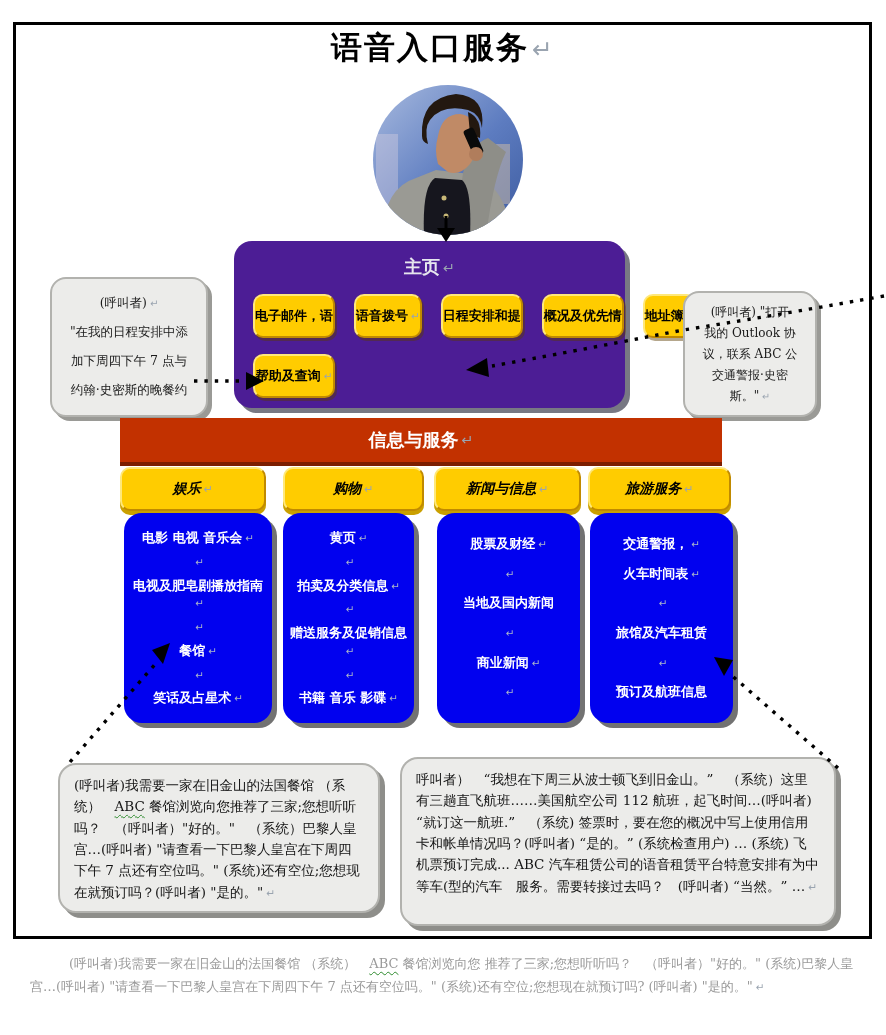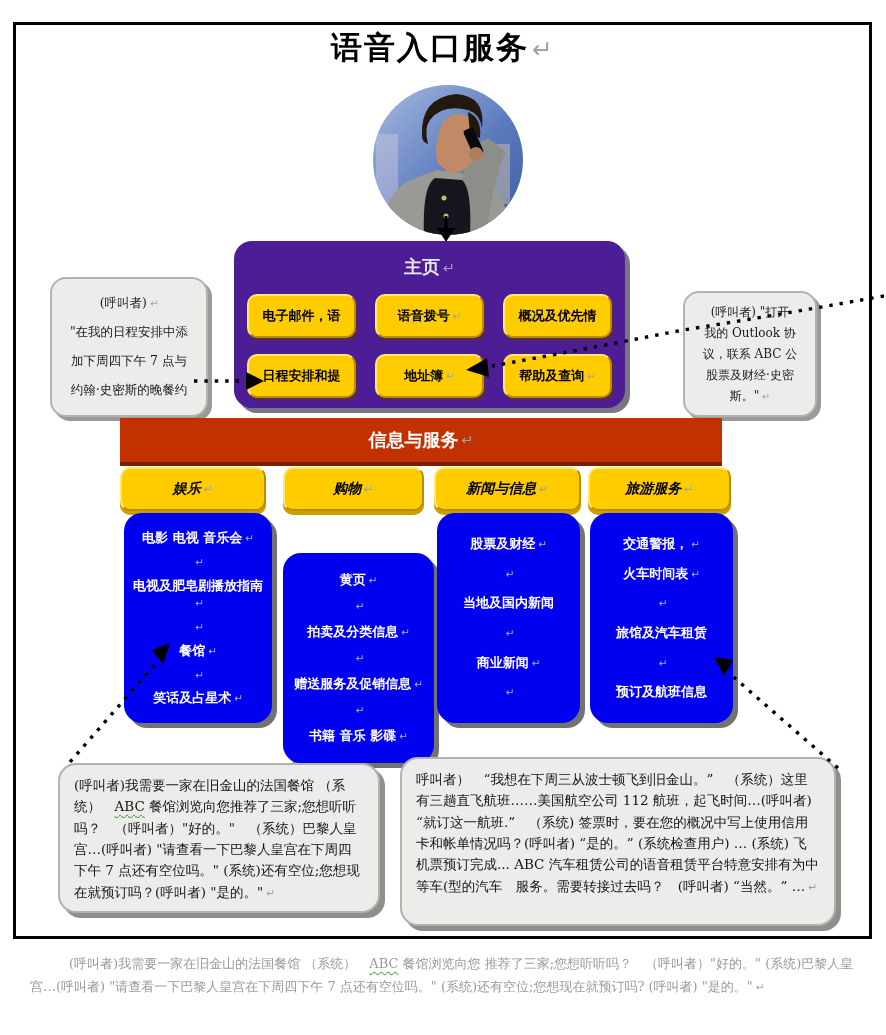--- a/index.html
+++ b/index.html
@@ -11,22 +11,22 @@
   .pilcrow{color:#9aa4b0;font-weight:normal;font-size:0.8em;margin-left:3px;font-family:"DejaVu Sans",sans-serif;}
   
   .photo{position:absolute;left:372px;top:84px;width:152px;height:152px;}
   
   svg.overlay{position:absolute;left:0;top:0;width:886px;height:1035px;pointer-events:none;}
   
   .home-box{position:absolute;left:234px;top:241px;width:391px;height:167px;background:#4c1d95;
             border-radius:18px;box-shadow:5px 5px 0 rgba(10,10,30,.55);}
   .home-title{position:absolute;left:0;top:14px;width:100%;text-align:center;color:#e6e6ee;
               font-size:18px;font-weight:bold;font-family:"DejaVu Sans","Liberation Sans",sans-serif;}
-  .home-grid{position:absolute;left:13px;top:53px;width:365px;display:grid;
-             grid-template-columns:1fr 1fr 1fr;column-gap:19px;row-gap:16px;}
+  .home-grid{position:absolute;left:19px;top:53px;width:365px;display:grid;
+             grid-template-columns:1fr 1fr 1fr 1fr 1fr;column-gap:19px;row-gap:16px;}
   .ybtn{height:40px;background:#ffcc00;border-radius:10px;display:flex;align-items:center;justify-content:center;
         border-top:2px solid #ffe87a;border-left:2px solid #ffe87a;
         border-bottom:2px solid #c08a00;border-right:2px solid #c08a00;
         font-family:"DejaVu Sans","Liberation Sans",sans-serif;font-weight:bold;font-size:13px;color:#000;
         box-shadow:2px 3px 0 rgba(90,60,0,.45);white-space:nowrap;}
   
   .callout{position:absolute;background:#ececea;border:2px solid #b2b2ae;border-radius:16px;
            box-shadow:4px 4px 0 #9a9a96;color:#1a1a1a;text-align:center;
            display:flex;flex-direction:column;justify-content:space-evenly;}
   .callout-left{left:50px;top:277px;width:148px;height:128px;font-size:12.5px;padding:4px 3px;}
@@ -105,24 +105,24 @@
     <div class="home-title"><span>主页</span><span class="pilcrow">↵</span></div>
     <div class="home-grid">
       <div class="ybtn">
           <span>电子邮件，语</span>
         </div>
       <div class="ybtn">
           <span>语音拨号</span>
           <span class="pilcrow">↵</span>
         </div>
       <div class="ybtn">
+          <span>日程安排和提</span>
+        </div>
+      <div class="ybtn">
           <span>概况及优先情</span>
-        </div>
-      <div class="ybtn">
-          <span>日程安排和提</span>
         </div>
       <div class="ybtn">
           <span>地址簿</span>
           <span class="pilcrow">↵</span>
         </div>
       <div class="ybtn">
           <span>帮助及查询</span>
           <span class="pilcrow">↵</span>
         </div>
     </div>
@@ -132,21 +132,21 @@
     <div><span>(呼叫者)</span><span class="pilcrow">↵</span></div>
     <div>"在我的日程安排中添</div>
     <div>加下周四下午 7 点与</div>
     <div>约翰·史密斯的晚餐约</div>
   </div>
 
   <div class="callout callout-right">
     <div>(呼叫者) "打开</div>
     <div>我的 Outlook 协</div>
     <div>议，联系 ABC 公</div>
-    <div>股票及财经·史密</div>
+    <div>交通警报·史密</div>
     <div><span>斯。"</span><span class="pilcrow">↵</span></div>
   </div>
 
   <div class="services-bar">
       <span>信息与服务</span>
       <span class="pilcrow">↵</span>
     </div>
 
   <div class="cat-btn" style="left:120px;width:142px;">
       <span>娱乐</span>
@@ -168,21 +168,21 @@
   <div class="svc-box" style="left:124px;width:148px;">
     <div><span>电影 电视 音乐会</span><span class="pilcrow">↵</span></div>
     <div class="sep"><span class="pilcrow">↵</span></div>
     <div><span>电视及肥皂剧播放指南</span><span class="pilcrow">↵</span></div>
     <div class="sep"><span class="pilcrow">↵</span></div>
     <div><span>餐馆</span><span class="pilcrow">↵</span></div>
     <div class="sep"><span class="pilcrow">↵</span></div>
     <div><span>笑话及占星术</span><span class="pilcrow">↵</span></div>
   </div>
 
-  <div class="svc-box" style="left:283px;width:151px;margin-top:40px;">
+  <div class="svc-box" style="left:283px;width:131px;">
     <div><span>黄页</span><span class="pilcrow">↵</span></div>
     <div class="sep"><span class="pilcrow">↵</span></div>
     <div><span>拍卖及分类信息</span><span class="pilcrow">↵</span></div>
     <div class="sep"><span class="pilcrow">↵</span></div>
     <div><span>赠送服务及促销信息</span><span class="pilcrow">↵</span></div>
     <div class="sep"><span class="pilcrow">↵</span></div>
     <div><span>书籍 音乐 影碟</span><span class="pilcrow">↵</span></div>
   </div>
 
   <div class="svc-box" style="left:437px;width:143px;">

